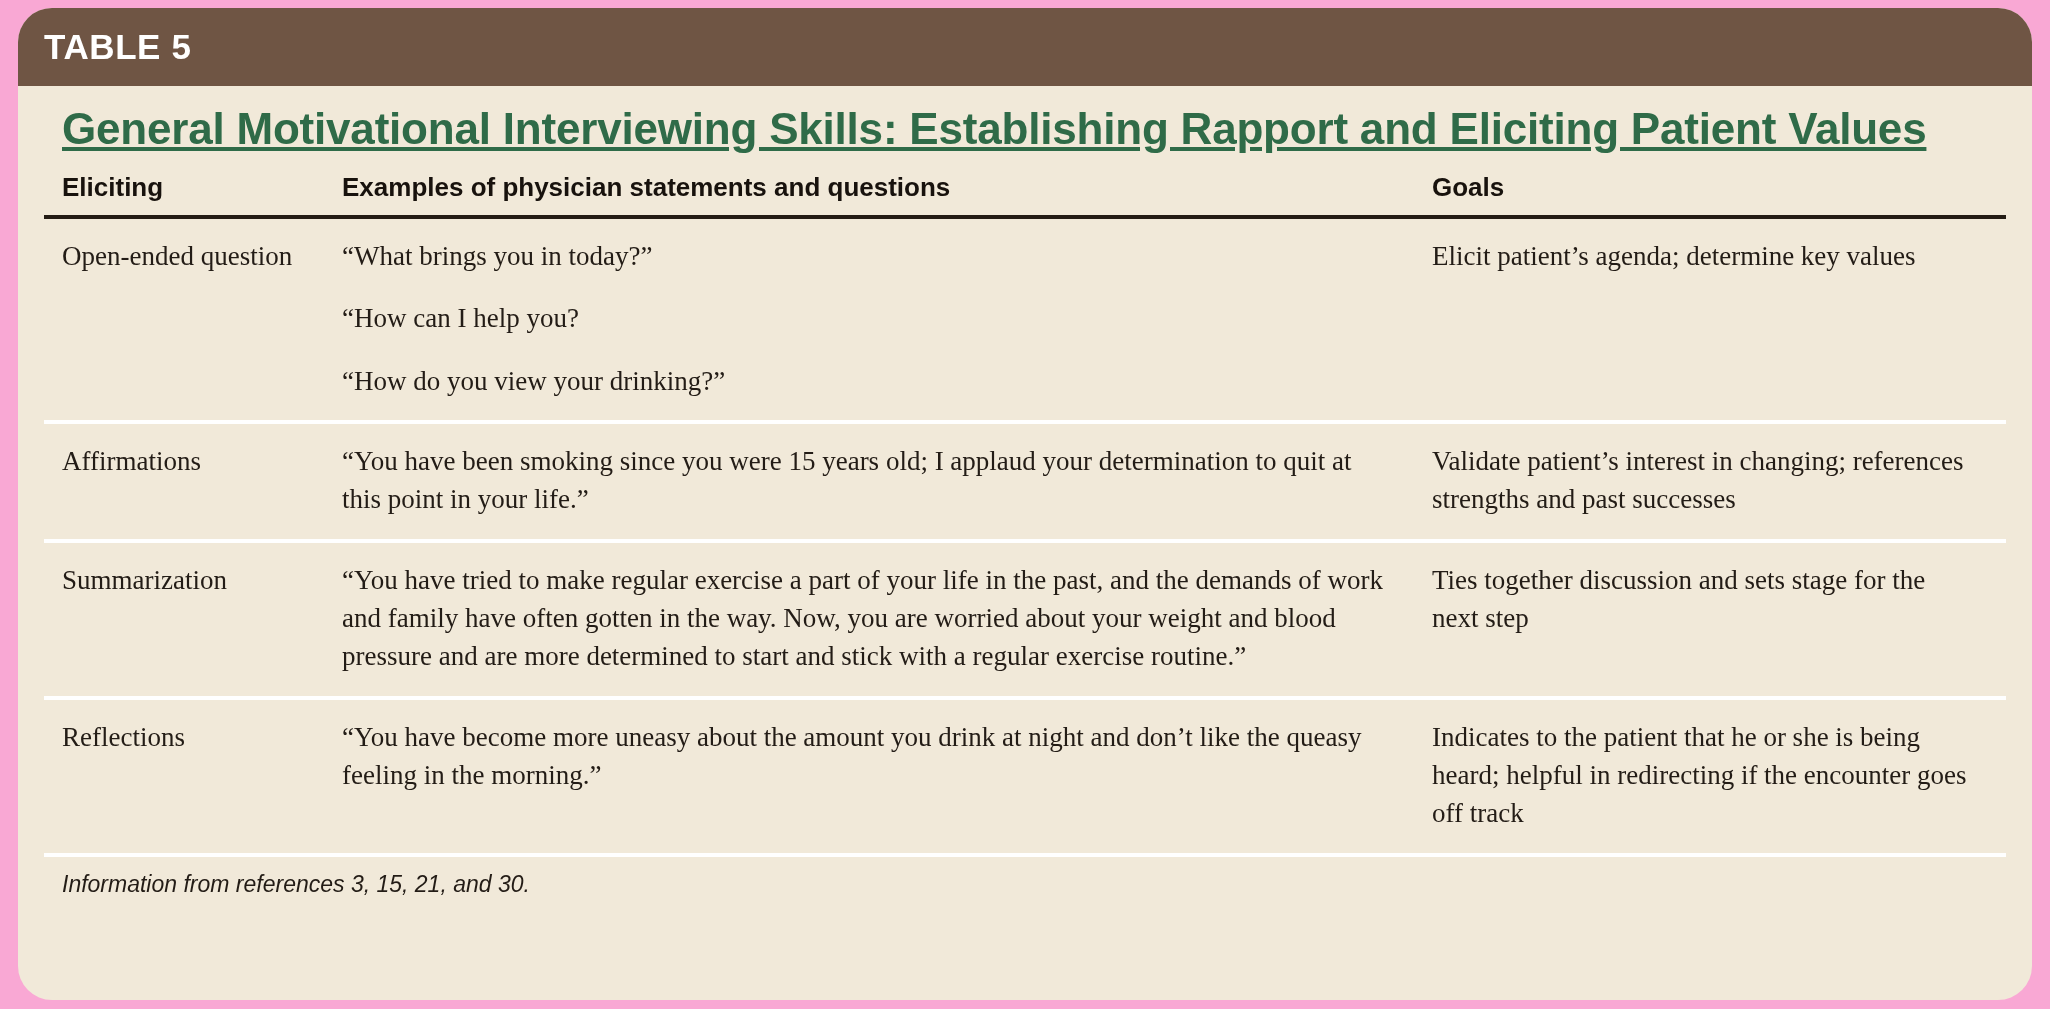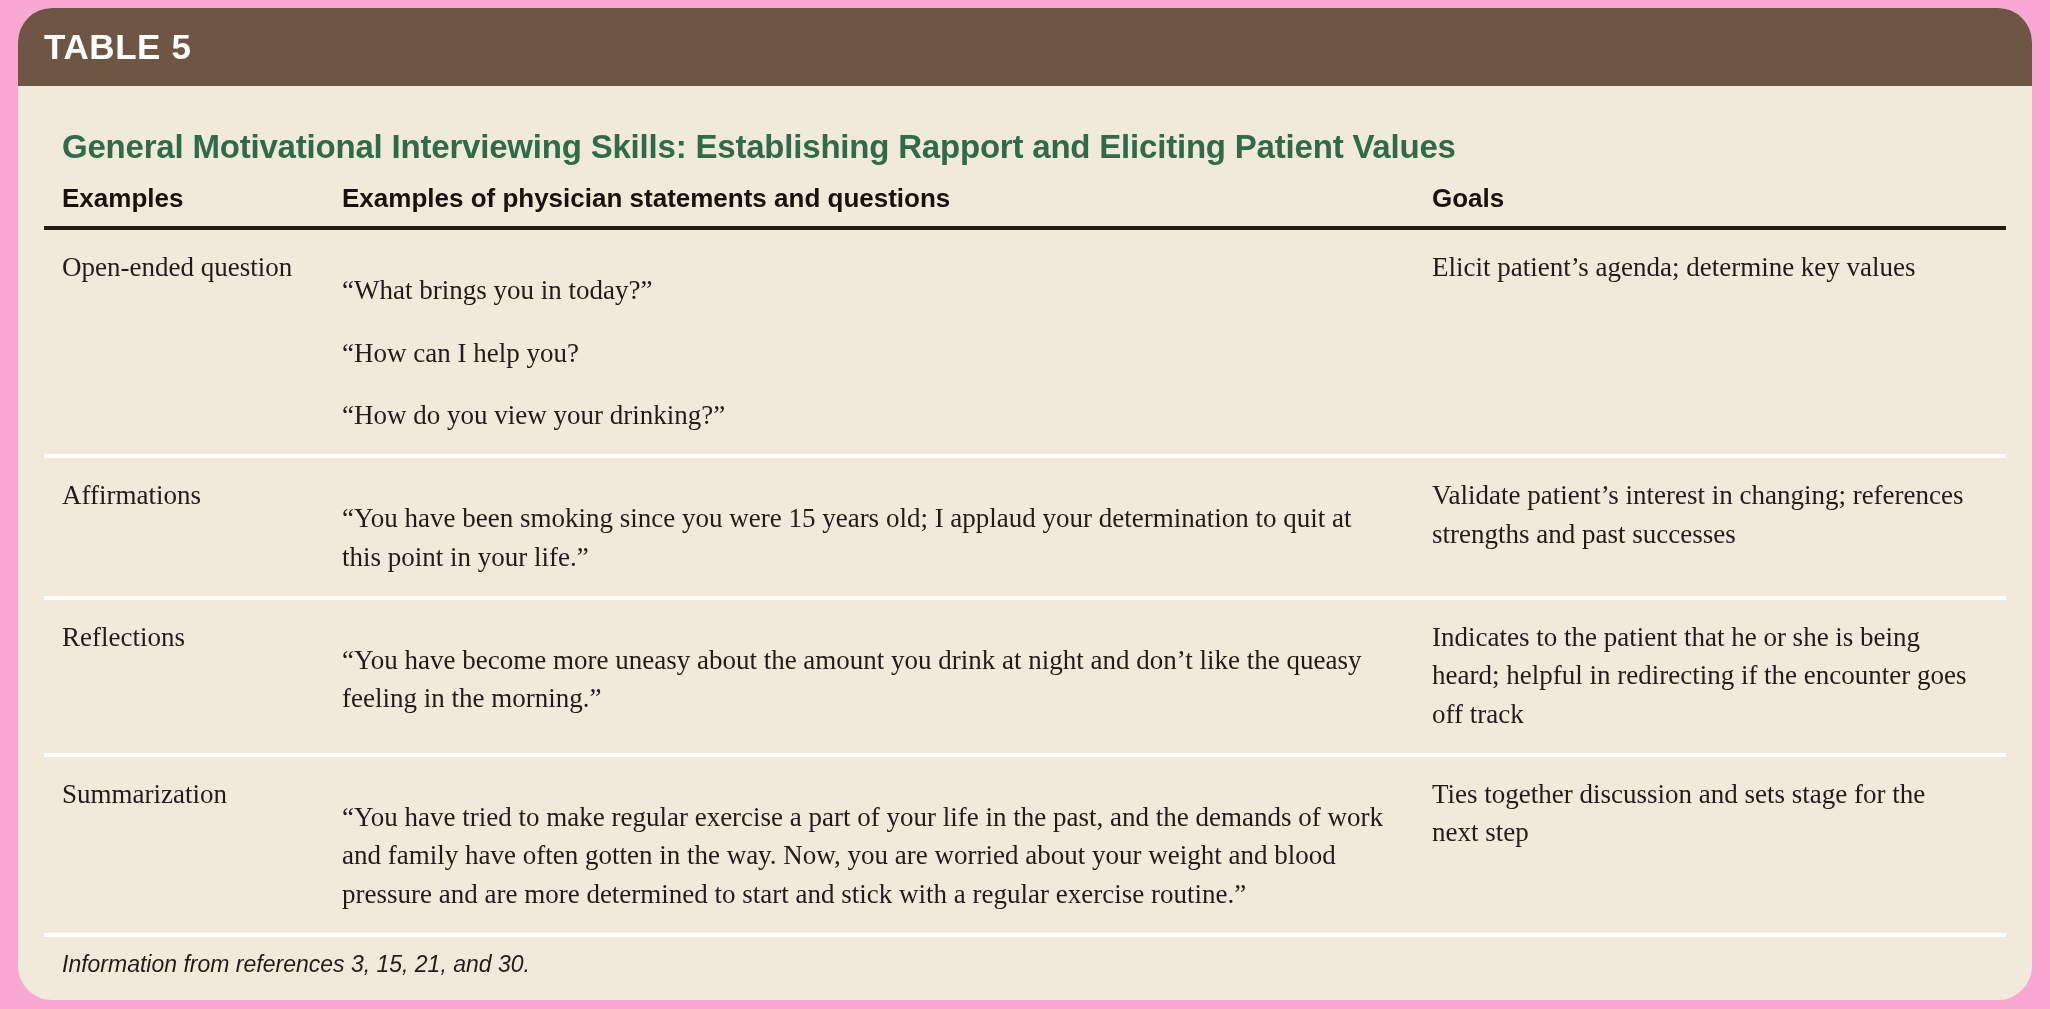--- a/index.html
+++ b/index.html
@@ -43,28 +43,29 @@
     font-weight: bold;
     letter-spacing: 0.6px;
     font-family: "Liberation Sans", sans-serif;
   }
   .table-body {
     padding: 0 26px 0 26px;
     box-sizing: border-box;
   }
   .table-title {
     color: #2f6b48;
-    font-size: 33px;
+    font-size: 44px;
     font-weight: bold;
     letter-spacing: -0.2px;
-    padding-top: 40px;
+    padding-top: 15px;
     padding-bottom: 6px;
     padding-left: 18px;
     line-height: 1.25;
     font-family: "Liberation Sans", sans-serif;
+    text-decoration: underline;
   }
   table.data-table {
     width: 100%;
     border-collapse: collapse;
     table-layout: fixed;
     margin-left: 0;
   }
   table.data-table col.col-technique { width: 280px; }
   table.data-table col.col-examples  { width: 1090px; }
   table.data-table col.col-goals     { width: auto; }
@@ -85,21 +86,21 @@
     line-height: 1.42;
     padding: 18px 28px 20px 18px;
     vertical-align: top;
     border-bottom: 4px solid #ffffff;
     font-family: Liberation Serif, serif;
   }
   tr.data-row:last-child td.cell {
     border-bottom: 4px solid #ffffff;
   }
   td.cell-technique { white-space: normal; }
-  .quote-line { display: block; margin-top: 23px; }
+  .quote-line { display: block; }
   .quote-line + .quote-line { margin-top: 24px; }
   .footnote {
     font-size: 23px;
     font-style: italic;
     color: #231c16;
     padding: 14px 18px 0 18px;
     font-family: "Liberation Sans", sans-serif;
   }
 </style>
 </head>
@@ -117,21 +118,21 @@
       <div class="table-title">General Motivational Interviewing Skills: Establishing Rapport and Eliciting Patient Values</div>
 
       <table class="data-table">
         <colgroup>
           <col class="col-technique">
           <col class="col-examples">
           <col class="col-goals">
         </colgroup>
         <thead>
           <tr>
-            <th class="col-head">Examples</th>
+            <th class="col-head">Eliciting</th>
             <th class="col-head">Examples of physician statements and questions</th>
             <th class="col-head">Goals</th>
           </tr>
         </thead>
         <tbody>
 
           <tr class="data-row">
             <td class="cell cell-technique">Open-ended question</td>
             <td class="cell cell-examples">
               <span class="quote-line">“What brings you in today?”</span>
@@ -143,33 +144,33 @@
 
           <tr class="data-row">
             <td class="cell cell-technique">Affirmations</td>
             <td class="cell cell-examples">
               <span class="quote-line">“You have been smoking since you were 15 years old; I applaud your determination to quit at this point in your life.”</span>
             </td>
             <td class="cell cell-goals">Validate patient’s interest in changing; references strengths and past successes</td>
           </tr>
 
           <tr class="data-row">
+            <td class="cell cell-technique">Summarization</td>
+            <td class="cell cell-examples">
+              <span class="quote-line">“You have tried to make regular exercise a part of your life in the past, and the demands of work and family have often gotten in the way. Now, you are worried about your weight and blood pressure and are more determined to start and stick with a regular exercise routine.”</span>
+            </td>
+            <td class="cell cell-goals">Ties together discussion and sets stage for the next step</td>
+          </tr>
+
+          <tr class="data-row">
             <td class="cell cell-technique">Reflections</td>
             <td class="cell cell-examples">
               <span class="quote-line">“You have become more uneasy about the amount you drink at night and don’t like the queasy feeling in the morning.”</span>
             </td>
             <td class="cell cell-goals">Indicates to the patient that he or she is being heard; helpful in redirecting if the encounter goes off track</td>
-          </tr>
-
-          <tr class="data-row">
-            <td class="cell cell-technique">Summarization</td>
-            <td class="cell cell-examples">
-              <span class="quote-line">“You have tried to make regular exercise a part of your life in the past, and the demands of work and family have often gotten in the way. Now, you are worried about your weight and blood pressure and are more determined to start and stick with a regular exercise routine.”</span>
-            </td>
-            <td class="cell cell-goals">Ties together discussion and sets stage for the next step</td>
           </tr>
 
         </tbody>
       </table>
 
       <div class="footnote">Information from references 3, 15, 21, and 30.</div>
 
     </div>
   </div>
 </div>

